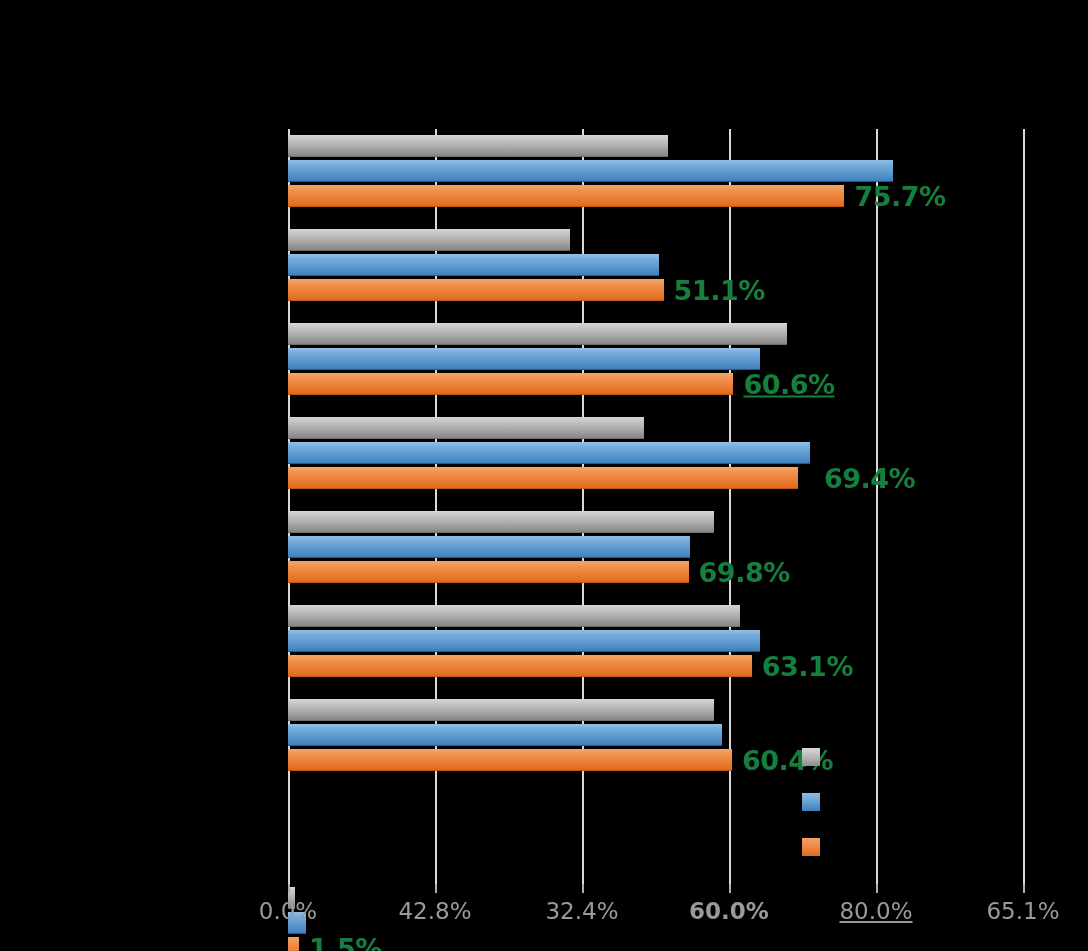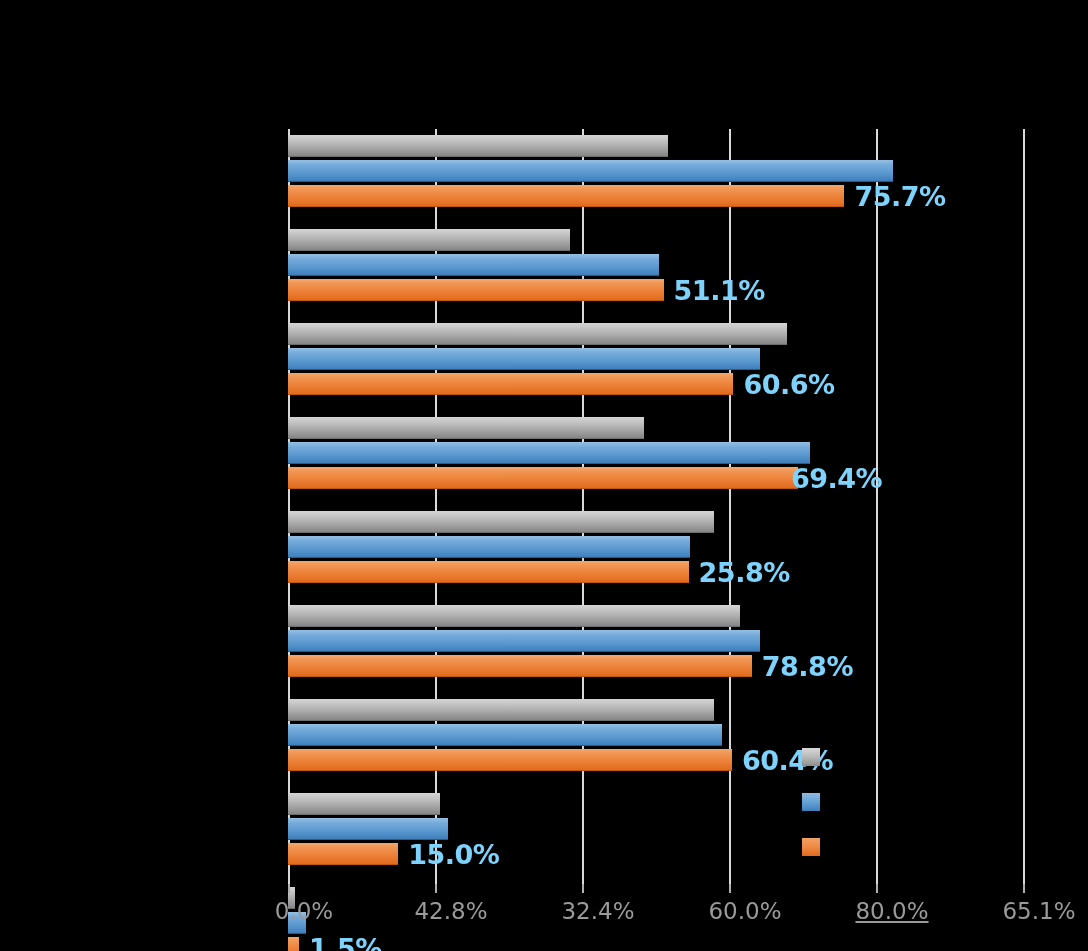--- a/index.html
+++ b/index.html
@@ -92,35 +92,34 @@
     background: linear-gradient(to bottom, #f3a76b 0%, #f09350 25%, #ec7f36 62%, #e06a1d 100%);
     border-bottom: 1px solid #c2560f;
     box-sizing: border-box;
   }
 
   .bar-label {
     position: absolute;
     top: 50%;
     transform: translateY(-50%);
     white-space: nowrap;
-    color: #7dd3fc;
+    color: #15803d;
     font-family: "DejaVu Sans", sans-serif;
     font-weight: bold;
     font-size: 27px;
     letter-spacing: -0.5px;
   }
 
   
   #x-axis-labels {
     position: absolute;
     left: 288px;
     top: 898px;
     width: 735px;
     height: 40px;
-    margin-left: 16px;
   }
   .x-tick-label {
     position: absolute;
     top: 0;
     transform: translateX(-50%);
     color: #9a9a9a;
     font-family: "DejaVu Sans", sans-serif;
     font-size: 23px;
     white-space: nowrap;
   }
@@ -203,81 +202,69 @@
         </div>
         <div class="bar-group" style="top: 194px; height: 72px;">
           <div class="bar-row">
             <div class="bar series-gray" title="67.9%" style="width: 499.065px;"></div>
           </div>
           <div class="bar-row">
             <div class="bar series-blue" title="64.2%" style="width: 471.87px;"></div>
           </div>
           <div class="bar-row">
             <div class="bar series-orange" title="60.6%" style="width: 445.41px;"></div>
-            <div class="bar-label" style="left: 455.41px;">60.6%</div>
+            <div class="bar-label" style="left: 455.41px; text-decoration: underline;">60.6%</div>
           </div>
         </div>
         <div class="bar-group" style="top: 288px; height: 72px;">
           <div class="bar-row">
             <div class="bar series-gray" title="48.4%" style="width: 355.74px;"></div>
           </div>
           <div class="bar-row">
             <div class="bar series-blue" title="71%" style="width: 521.85px;"></div>
           </div>
           <div class="bar-row">
             <div class="bar series-orange" title="69.4%" style="width: 510.09px;"></div>
-            <div class="bar-label" style="left: 503px;">69.4%</div>
+            <div class="bar-label" style="left: 536px;">69.4%</div>
           </div>
         </div>
         <div class="bar-group" style="top: 382px; height: 72px;">
           <div class="bar-row">
             <div class="bar series-gray" title="58%" style="width: 426.3px;"></div>
           </div>
           <div class="bar-row">
             <div class="bar series-blue" title="54.7%" style="width: 402.045px;"></div>
           </div>
           <div class="bar-row">
             <div class="bar series-orange" title="54.5%" style="width: 400.575px;"></div>
-            <div class="bar-label" style="left: 410.575px;">25.8%</div>
+            <div class="bar-label" style="left: 410.575px;">69.8%</div>
           </div>
         </div>
         <div class="bar-group" style="top: 476px; height: 72px;">
           <div class="bar-row">
             <div class="bar series-gray" title="61.5%" style="width: 452.025px;"></div>
           </div>
           <div class="bar-row">
             <div class="bar series-blue" title="64.2%" style="width: 471.87px;"></div>
           </div>
           <div class="bar-row">
             <div class="bar series-orange" title="63.1%" style="width: 463.785px;"></div>
-            <div class="bar-label" style="left: 473.785px;">78.8%</div>
+            <div class="bar-label" style="left: 473.785px;">63.1%</div>
           </div>
         </div>
         <div class="bar-group" style="top: 570px; height: 72px;">
           <div class="bar-row">
             <div class="bar series-gray" title="58%" style="width: 426.3px;"></div>
           </div>
           <div class="bar-row">
             <div class="bar series-blue" title="59%" style="width: 433.65px;"></div>
           </div>
           <div class="bar-row">
             <div class="bar series-orange" title="60.4%" style="width: 443.94px;"></div>
             <div class="bar-label" style="left: 453.94px;">60.4%</div>
-          </div>
-        </div>
-        <div class="bar-group" style="top: 664px; height: 72px;">
-          <div class="bar-row">
-            <div class="bar series-gray" title="20.7%" style="width: 152.145px;"></div>
-          </div>
-          <div class="bar-row">
-            <div class="bar series-blue" title="21.8%" style="width: 160.23px;"></div>
-          </div>
-          <div class="bar-row">
-            <div class="bar series-orange" title="15%" style="width: 110.25px;"></div>
-            <div class="bar-label" style="left: 120.25px;">15.0%</div>
           </div>
         </div>
         <div class="bar-group" style="top: 758px; height: 72px;">
           <div class="bar-row">
             <div class="bar series-gray" title="1%" style="width: 7.35px;"></div>
           </div>
           <div class="bar-row">
             <div class="bar series-blue" title="2.4%" style="width: 17.64px;"></div>
           </div>
           <div class="bar-row">
@@ -291,21 +278,21 @@
       <div class="tick-mark" style="left: 294px; top: 755px;"></div>
       <div class="tick-mark" style="left: 441px; top: 755px;"></div>
       <div class="tick-mark" style="left: 588px; top: 755px;"></div>
       <div class="tick-mark" style="left: 735px; top: 755px;"></div>
     </div>
 
   <div id="x-axis-labels">
       <div class="x-tick-label" style="left: 0px;">0.0%</div>
       <div class="x-tick-label" style="left: 147px;">42.8%</div>
       <div class="x-tick-label" style="left: 294px;">32.4%</div>
-      <div class="x-tick-label" style="left: 441px;">60.0%</div>
+      <div class="x-tick-label" style="left: 441px; font-weight: bold;">60.0%</div>
       <div class="x-tick-label" style="left: 588px; text-decoration: underline;">80.0%</div>
       <div class="x-tick-label" style="left: 735px;">65.1%</div>
     </div>
 
   <div id="legend">
       <div class="legend-entry">
         <span class="legend-swatch series-gray"></span>
         <span class="legend-text"></span>
       </div>
       <div class="legend-entry">

